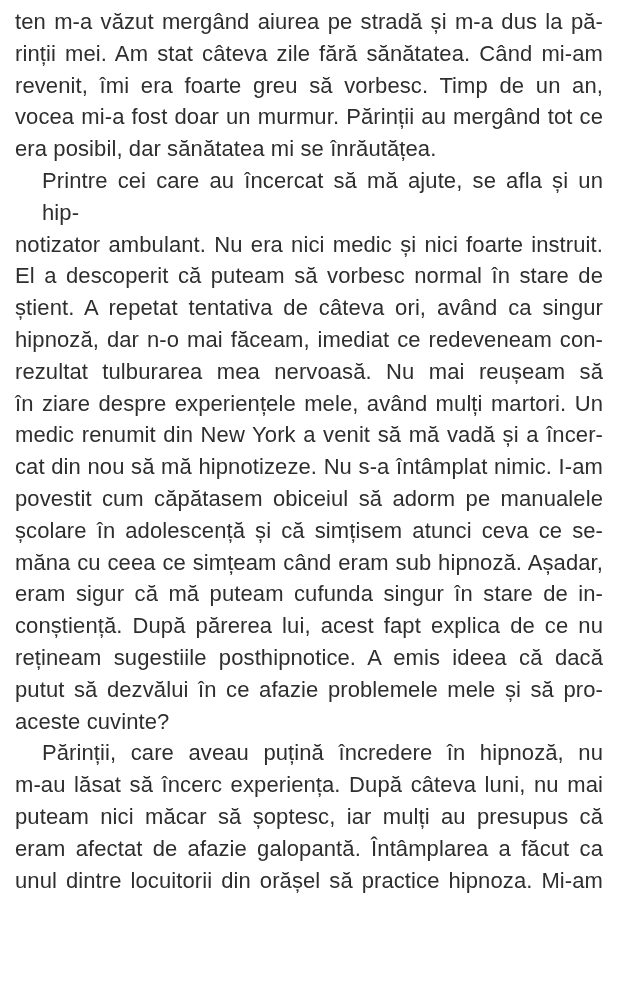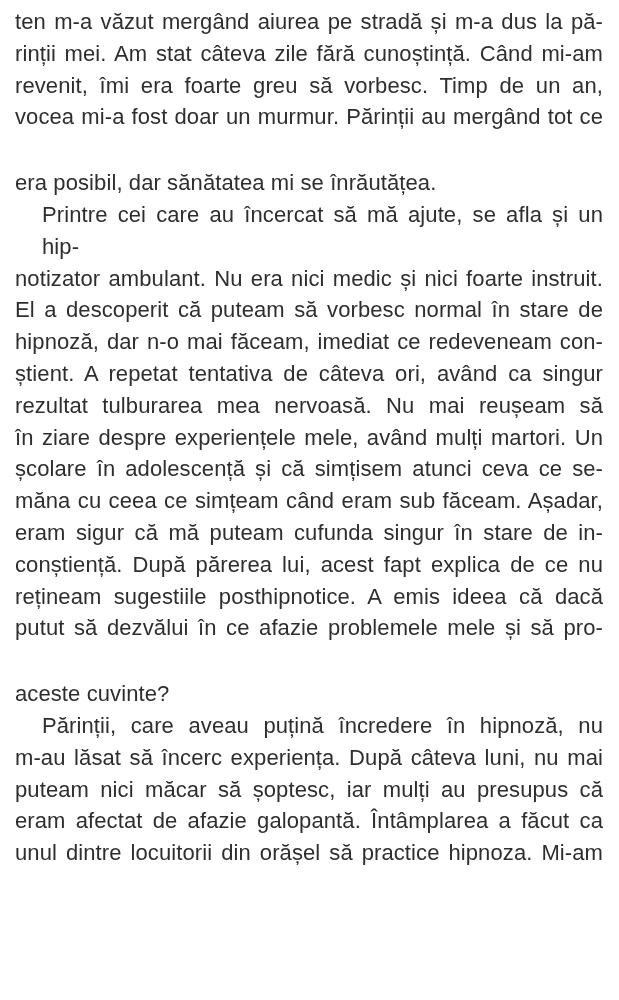--- a/index.html
+++ b/index.html
@@ -26,49 +26,51 @@
   }
   .text-line {
     text-align: justify;
     text-align-last: justify;
     white-space: normal;
     letter-spacing: 0.1px;
   }
   .text-line.para-end {
     text-align: left;
     text-align-last: left;
-    margin-top: 34px;
   }
   .text-line.indent {
     padding-left: 27px;
   }
 </style>
 </head>
 <body>
 
 <div class="book-page">
 
   <div class="paragraph">
     <div class="text-line">ten m-a văzut mergând aiurea pe stradă și m-a dus la pă-</div>
-    <div class="text-line">rinții mei. Am stat câteva zile fără cunoștință. Când mi-am</div>
+    <div class="text-line">rinții mei. Am stat câteva zile fără sănătatea. Când mi-am</div>
     <div class="text-line">revenit, îmi era foarte greu să vorbesc. Timp de un an,</div>
     <div class="text-line">vocea mi-a fost doar un murmur. Părinții au mergând tot ce</div>
     <div class="text-line para-end">era posibil, dar sănătatea mi se înrăutățea.</div>
   </div>
 
   <div class="paragraph">
     <div class="text-line indent">Printre cei care au încercat să mă ajute, se afla și un hip-</div>
     <div class="text-line">notizator ambulant. Nu era nici medic și nici foarte instruit.</div>
     <div class="text-line">El a descoperit că puteam să vorbesc normal în stare de</div>
+    <div class="text-line">știent. A repetat tentativa de câteva ori, având ca singur</div>
     <div class="text-line">hipnoză, dar n-o mai făceam, imediat ce redeveneam con-</div>
-    <div class="text-line">știent. A repetat tentativa de câteva ori, având ca singur</div>
     <div class="text-line">rezultat tulburarea mea nervoasă. Nu mai reușeam să</div>
     <div class="text-line">în ziare despre experiențele mele, având mulți martori. Un</div>
+    <div class="text-line">medic renumit din New York a venit să mă vadă și a încer-</div>
+    <div class="text-line">cat din nou să mă hipnotizeze. Nu s-a întâmplat nimic. I-am</div>
+    <div class="text-line">povestit cum căpătasem obiceiul să adorm pe manualele</div>
     <div class="text-line">școlare în adolescență și că simțisem atunci ceva ce se-</div>
-    <div class="text-line">măna cu ceea ce simțeam când eram sub făceam. Așadar,</div>
+    <div class="text-line">măna cu ceea ce simțeam când eram sub hipnoză. Așadar,</div>
     <div class="text-line">eram sigur că mă puteam cufunda singur în stare de in-</div>
     <div class="text-line">conștiență. După părerea lui, acest fapt explica de ce nu</div>
     <div class="text-line">rețineam sugestiile posthipnotice. A emis ideea că dacă</div>
     <div class="text-line">putut să dezvălui în ce afazie problemele mele și să pro-</div>
     <div class="text-line para-end">aceste cuvinte?</div>
   </div>
 
   <div class="paragraph">
     <div class="text-line indent">Părinții, care aveau puțină încredere în hipnoză, nu</div>
     <div class="text-line">m-au lăsat să încerc experiența. După câteva luni, nu mai</div>

